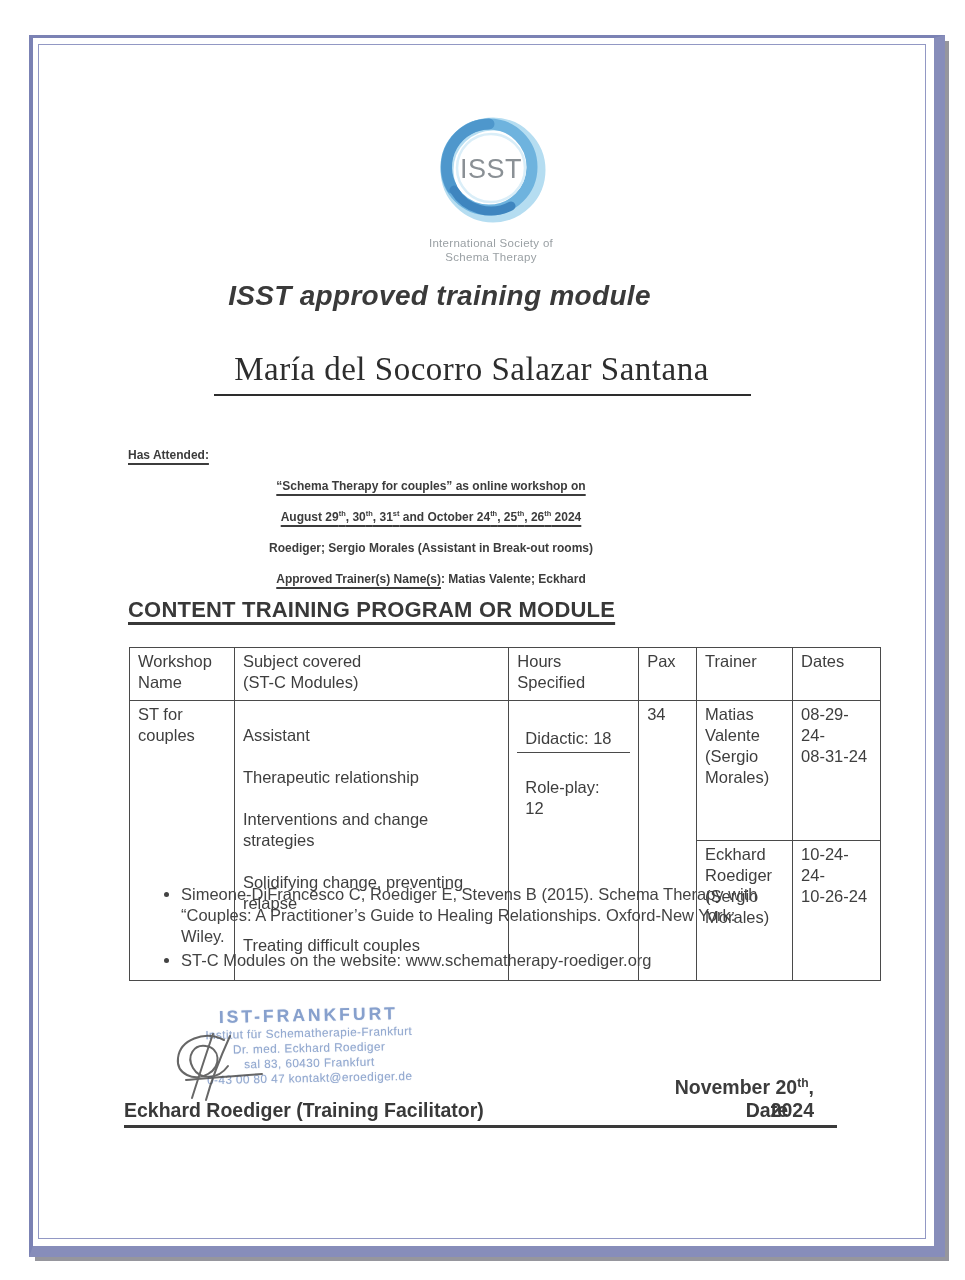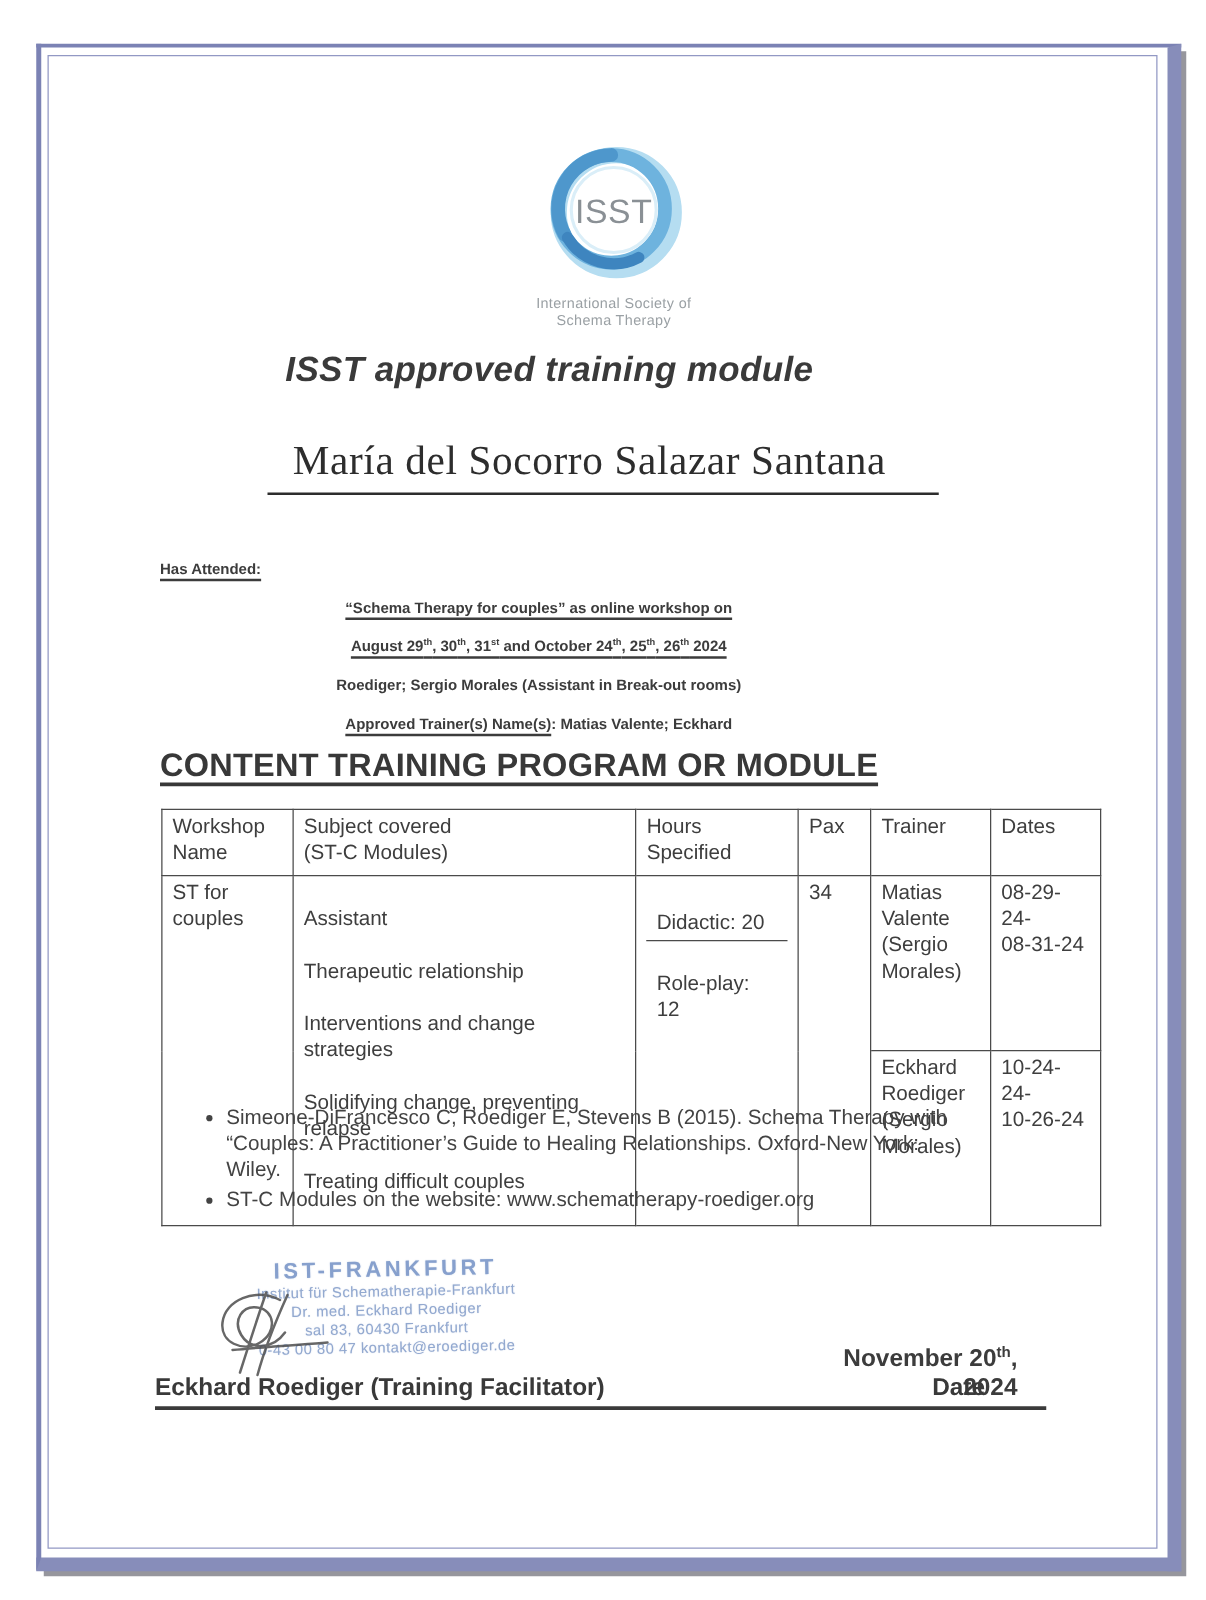--- a/index.html
+++ b/index.html
@@ -35,21 +35,21 @@
   .u { text-decoration:underline; text-decoration-thickness:2px; text-underline-offset:4px; }
   .attended {
     position:absolute; left:128px; top:424px; width:606px;
     font-size:12px; font-weight:bold; color:#3c3c3c; line-height:31px;margin-top:16px;
   }
   .attended .line { text-align:center; }
   .attended .head { text-align:left; }
   sup.sp { font-size:62%; vertical-align:super; line-height:0; }
   .content-heading {
     position:absolute; left:128px; top:597px;
-    font-size:26px; font-weight:bold; color:#383838; letter-spacing:0.2px;
+    font-size:22px; font-weight:bold; color:#383838; letter-spacing:0.2px;
     text-decoration:underline; text-decoration-thickness:3px; text-underline-offset:5px;
   }
   
   table.training {
     position:absolute; left:129px; top:647px; width:752px;
     border-collapse:collapse; font-size:16.5px; color:#3e3e3e;
   }
   table.training th, table.training td {
     border:1.5px solid #4a4a4a; vertical-align:top; text-align:left;
     padding:3px 8px 3px 8px; font-weight:normal; line-height:21px; white-space:pre-line;
@@ -149,21 +149,21 @@
     <tr class="rowA">
       <td rowspan="2">ST for couples</td>
       <td rowspan="2">
         <div>Assistant</div>
         <div>Therapeutic relationship</div>
         <div>Interventions and change strategies</div>
         <div>Solidifying change, preventing relapse</div>
         <div>Treating difficult couples</div>
       </td>
       <td rowspan="2" class="hours-cell">
-        <div class="hours-top">Didactic: 20</div>
+        <div class="hours-top">Didactic: 18</div>
         <div class="hours-mid">Role-play: 12</div>
       </td>
       <td rowspan="2">34</td>
       <td>Matias Valente (Sergio Morales)</td>
       <td>08-29-24-
 08-31-24</td>
     </tr>
     <tr class="rowB">
       <td>Eckhard Roediger (Sergio Morales)</td>
       <td>10-24-24-

